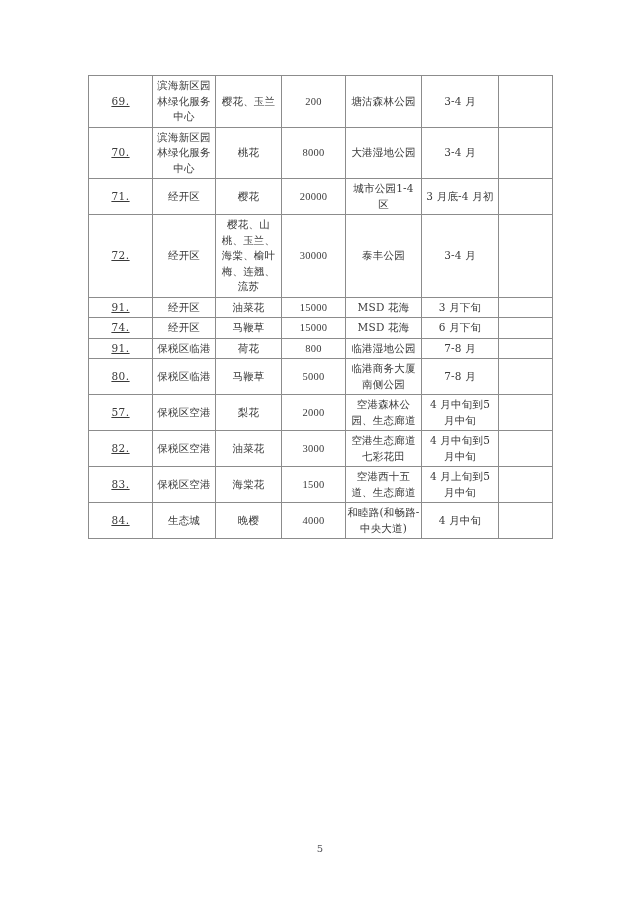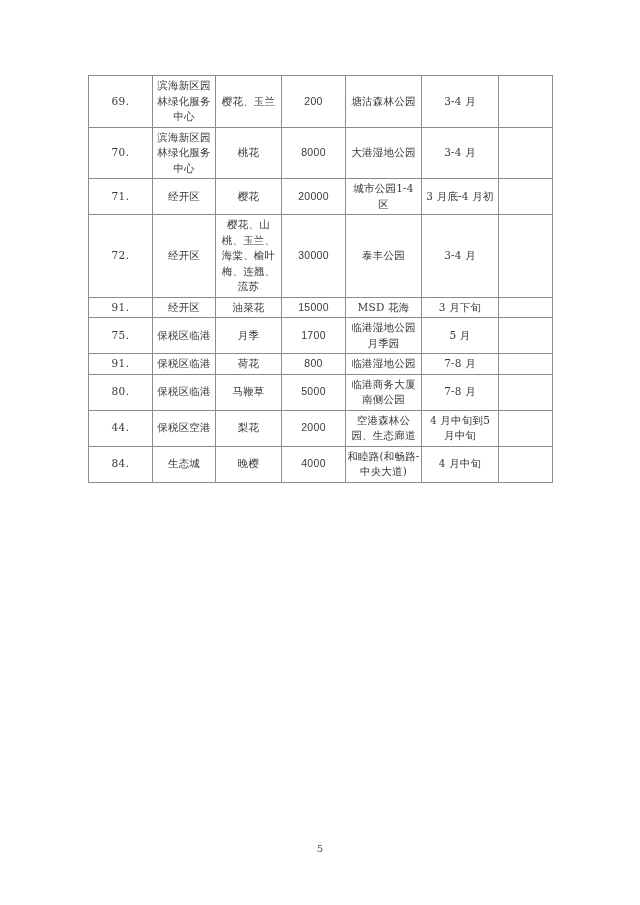--- a/index.html
+++ b/index.html
@@ -50,23 +50,24 @@
   .col-org    { width: 63px; }
   .col-sp     { width: 66px; }
   .col-qty    { width: 64px; }
   .col-loc    { width: 76px; }
   .col-period { width: 77px; }
   .col-note   { width: 54px; }
 
   td.idx {
     font-family: "DejaVu Serif", "Liberation Serif", serif;
     letter-spacing: 0.5px;
+    text-decoration: underline;
   }
   td.qty {
-    font-family: Liberation Sans, sans-serif;
+    font-family: Liberation Serif, serif;
     letter-spacing: 0.3px;
   }
   td.period, td.loc, td.org, td.sp {
     letter-spacing: 0.2px;
   }
 
   .page-number {
     position: absolute;
     left: 0;
     top: 843px;
@@ -132,26 +133,26 @@
         <tr>
           <td class="idx">91.</td>
           <td class="org">经开区</td>
           <td class="sp">油菜花</td>
           <td class="qty">15000</td>
           <td class="loc">MSD 花海</td>
           <td class="period">3 月下旬</td>
           <td class="note"></td>
         </tr>
         <tr>
-          <td class="idx">75.</td>
-          <td class="org">保税区临港</td>
-          <td class="sp">月季</td>
-          <td class="qty">1700</td>
-          <td class="loc">临港湿地公园月季园</td>
-          <td class="period">5 月</td>
+          <td class="idx">74.</td>
+          <td class="org">经开区</td>
+          <td class="sp">马鞭草</td>
+          <td class="qty">15000</td>
+          <td class="loc">MSD 花海</td>
+          <td class="period">6 月下旬</td>
           <td class="note"></td>
         </tr>
         <tr>
           <td class="idx">91.</td>
           <td class="org">保税区临港</td>
           <td class="sp">荷花</td>
           <td class="qty">800</td>
           <td class="loc">临港湿地公园</td>
           <td class="period">7-8 月</td>
           <td class="note"></td>
@@ -159,26 +160,44 @@
         <tr>
           <td class="idx">80.</td>
           <td class="org">保税区临港</td>
           <td class="sp">马鞭草</td>
           <td class="qty">5000</td>
           <td class="loc">临港商务大厦南侧公园</td>
           <td class="period">7-8 月</td>
           <td class="note"></td>
         </tr>
         <tr>
-          <td class="idx">44.</td>
+          <td class="idx">57.</td>
           <td class="org">保税区空港</td>
           <td class="sp">梨花</td>
           <td class="qty">2000</td>
           <td class="loc">空港森林公园、生态廊道</td>
           <td class="period">4 月中旬到5 月中旬</td>
+          <td class="note"></td>
+        </tr>
+        <tr>
+          <td class="idx">82.</td>
+          <td class="org">保税区空港</td>
+          <td class="sp">油菜花</td>
+          <td class="qty">3000</td>
+          <td class="loc">空港生态廊道七彩花田</td>
+          <td class="period">4 月中旬到5 月中旬</td>
+          <td class="note"></td>
+        </tr>
+        <tr>
+          <td class="idx">83.</td>
+          <td class="org">保税区空港</td>
+          <td class="sp">海棠花</td>
+          <td class="qty">1500</td>
+          <td class="loc">空港西十五道、生态廊道</td>
+          <td class="period">4 月上旬到5 月中旬</td>
           <td class="note"></td>
         </tr>
         <tr>
           <td class="idx">84.</td>
           <td class="org">生态城</td>
           <td class="sp">晚樱</td>
           <td class="qty">4000</td>
           <td class="loc">和睦路(和畅路-中央大道)</td>
           <td class="period">4 月中旬</td>
           <td class="note"></td>

